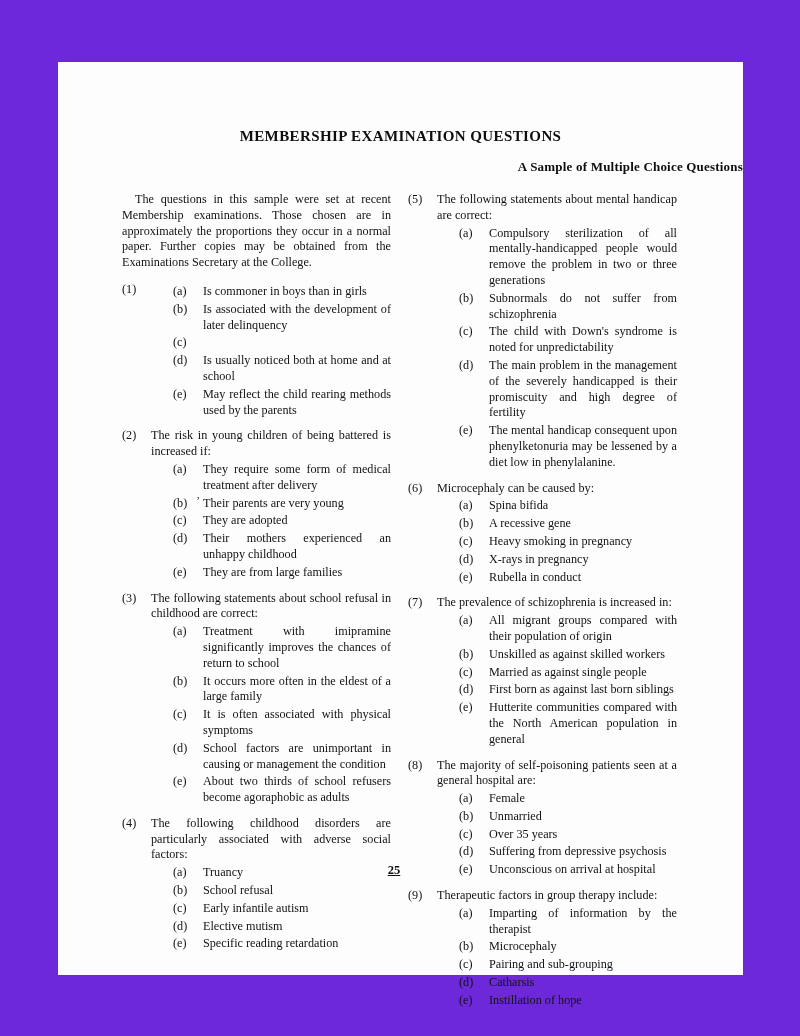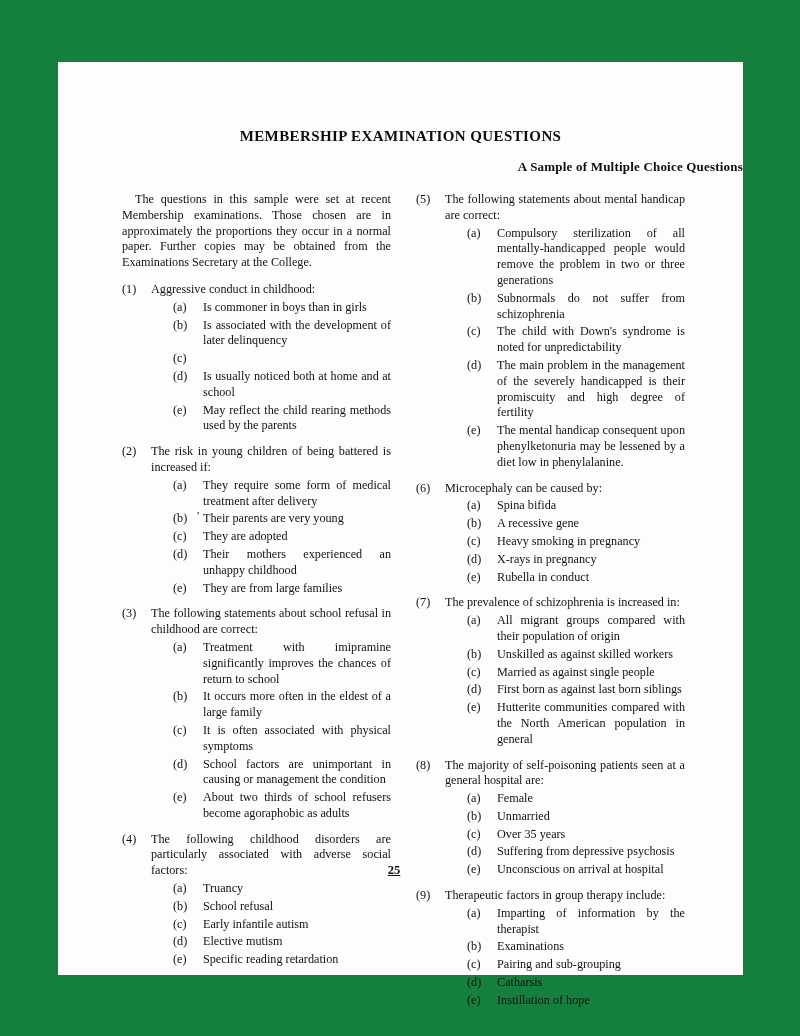--- a/index.html
+++ b/index.html
@@ -5,21 +5,21 @@
   html, body {
     margin: 0;
     padding: 0;
     background: #ffffff;
     font-family: "Liberation Serif", "DejaVu Serif", serif;
   }
   .canvas {
     position: relative;
     width: 800px;
     height: 1036px;
-    background: #15803d;
+    background: #6d28d9;
     overflow: hidden;
   }
   .page {
     position: absolute;
     left: 58px;
     top: 62px;
     width: 685px;
     height: 913px;
     background: #fdfdfd;
     box-shadow: 0 0 0 1px rgba(0,0,0,0.02);
@@ -39,21 +39,21 @@
     padding-top: 14px;
     text-align: right;
     font-size: 13px;
     font-weight: bold;
     letter-spacing: 0.2px;
     color: #0e0e0e;
   }
   .cols {
     display: flex;
     margin: 17px 0 0 64px;
-    gap: 25px;
+    gap: 17px;
   }
   .col {
     width: 269px;
     flex: none;
     font-size: 12.2px;
     line-height: 15.8px;
   }
   .intro {
     margin: 0 0 11px 0;
     text-align: justify;
@@ -109,21 +109,20 @@
 <div class="canvas">
   <div class="page">
     <h1 class="doc-title">MEMBERSHIP EXAMINATION QUESTIONS</h1>
     <h2 class="doc-subtitle">A Sample of Multiple Choice Questions</h2>
     <div class="cols">
       <div class="col" id="col-left">
         <p class="intro">The questions in this sample were set at recent Membership examinations. Those chosen are in approximately the proportions they occur in a normal paper. Further copies may be obtained from the Examinations Secretary at the College.</p>
       <div class="question">
     <span class="q-num">(1)</span>
     <div class="q-body">
-      <div class="q-text">Aggressive conduct in childhood:</div>
       <div class="options">
                 <div class="option">
     <span class="opt-label">(a)</span>
     <span class="opt-text">Is commoner in boys than in girls</span>
   </div>
                 <div class="option">
     <span class="opt-label">(b)</span>
     <span class="opt-text">Is associated with the development of later delinquency</span>
   </div>
                 <div class="option">
@@ -342,21 +341,21 @@
     <span class="q-num">(9)</span>
     <div class="q-body">
       <div class="q-text">Therapeutic factors in group therapy include:</div>
       <div class="options">
                 <div class="option">
     <span class="opt-label">(a)</span>
     <span class="opt-text">Imparting of information by the therapist</span>
   </div>
                 <div class="option">
     <span class="opt-label">(b)</span>
-    <span class="opt-text">Examinations</span>
+    <span class="opt-text">Microcephaly</span>
   </div>
                 <div class="option">
     <span class="opt-label">(c)</span>
     <span class="opt-text">Pairing and sub-grouping</span>
   </div>
                 <div class="option">
     <span class="opt-label">(d)</span>
     <span class="opt-text">Catharsis</span>
   </div>
                 <div class="option">

